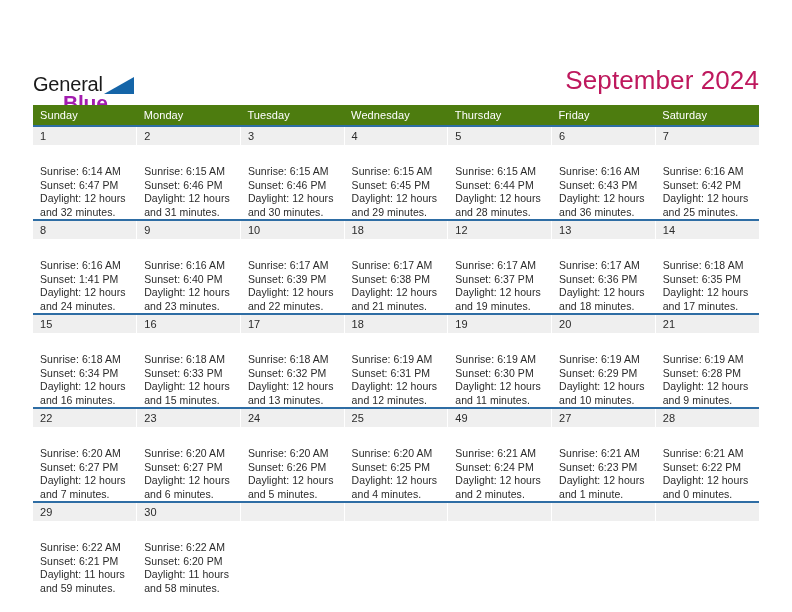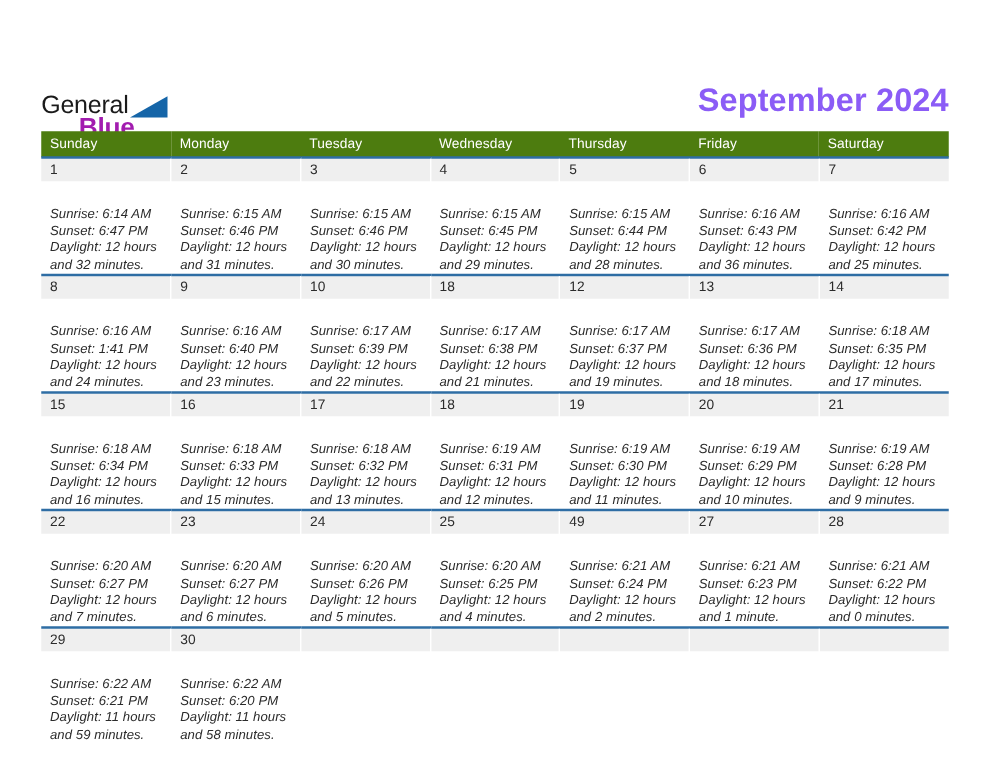--- a/index.html
+++ b/index.html
@@ -64,22 +64,22 @@
     font-weight: 700;
   }
   .title-block {
     position: absolute;
     right: 33px;
     top: 28px;
     text-align: right;
   }
   .cal-title {
     font-size: 26px;
-    color: #8b5cf6;
-    font-weight: 700;
+    color: #be185d;
+    font-weight: 400;
     line-height: 31px;
     letter-spacing: 0.1px;
     text-align: center;
   }
   .cal-subtitle {
     font-size: 13px;
     color: #1a1a1a;
     font-weight: 400;
     line-height: 18px;
     margin-top: 6px;
@@ -134,21 +134,20 @@
   td.empty .daynum {
     background: #efefef;
     color: transparent;
   }
   .details {
     padding: 20px 6px 0 7px;
     font-size: 10.5px;
     line-height: 13.5px;
     color: #2b2b2b;
     letter-spacing: 0.05px;
-    font-style: italic;
   }
   .details div { white-space: nowrap; }
 </style>
 </head>
 <body>
 
 <div id="page">
 
   <div class="header">
 

